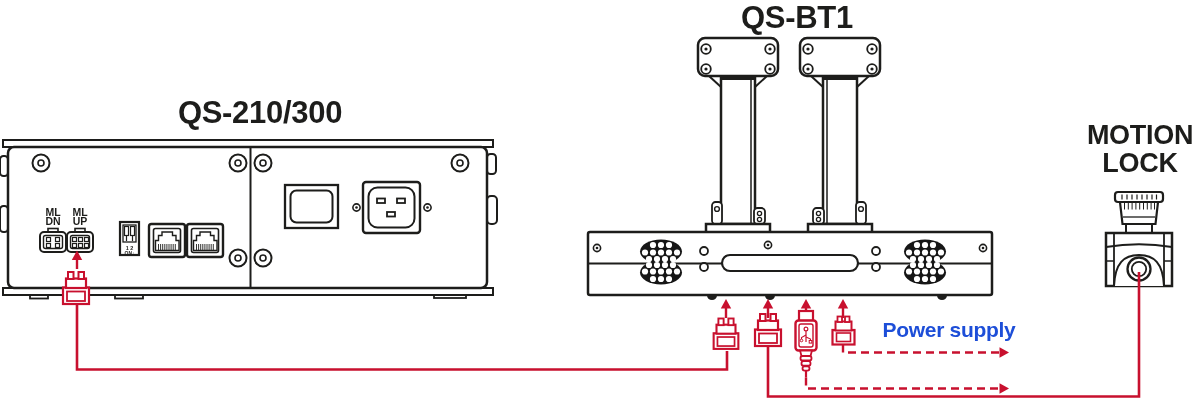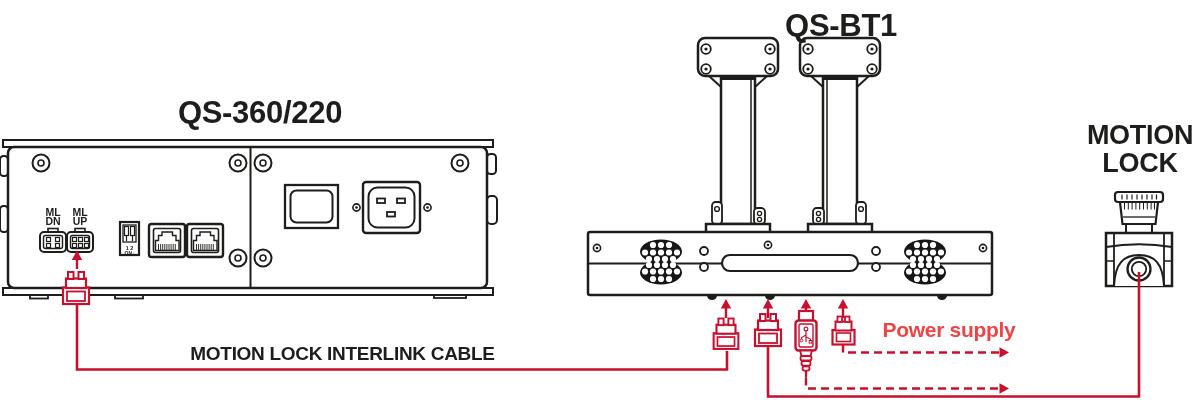--- a/index.html
+++ b/index.html
@@ -8,21 +8,21 @@
     font-family:"Liberation Sans",sans-serif;
   }
   .canvas svg{position:absolute;left:0;top:0;}
   .label{
     position:absolute;font-weight:bold;color:#1D1D1B;white-space:nowrap;
     text-align:center;letter-spacing:-0.3px;line-height:1.05;
   }
   .title-lg{font-size:31px;}
   .title-md{font-size:27px;line-height:28px;}
   .cable-label{font-size:19px;}
-  .red-label{color:#ef4444;font-size:21px;text-align:center;}
+  .red-label{color:#1d4ed8;font-size:21px;text-align:center;}
   .svgtxt{font-family:"Liberation Sans",sans-serif;font-weight:bold;fill:#1D1D1B;stroke:none;}
 </style>
 </head>
 <body>
 
 <div class="canvas">
 
 <svg width="1200" height="409" viewBox="0 0 1200 409">
   <defs>
     <g id="screwL">
@@ -303,27 +303,26 @@
       <rect x="836.5" y="333" width="14" height="8.5" fill="#fff" stroke-width="1.6"></rect>
     </g>
 
     <path d="M843,344.5 V352.5 H1000" fill="none" stroke-width="2.4" stroke-dasharray="8 5"></path>
     <use href="#arrowR" x="1009" y="352.5"></use>
     <path d="M806,377.5 V388.5 H1000" fill="none" stroke-width="2.4" stroke-dasharray="8 5"></path>
     <use href="#arrowR" x="1009" y="388.5"></use>
   </g>
 </svg>
 
-<div class="label title-lg" style="left:145px;top:97px;width:230px;">QS-360/220</div>
-
-<div class="label title-lg" style="left:697px;top:10px;width:200px;text-align:right;">QS-BT1</div>
+<div class="label title-lg" style="left:145px;top:97px;width:230px;">QS-210/300</div>
+
+<div class="label title-lg" style="left:697px;top:2px;width:200px;">QS-BT1</div>
 
 <div class="label title-md" style="left:1072px;top:121px;width:136px;">
   <div>MOTION</div>
   <div>LOCK</div>
 </div>
 
-<div class="label cable-label" style="left:170px;top:344px;width:345px;">MOTION LOCK INTERLINK CABLE</div>
 
 <div class="label red-label" style="left:879px;top:319px;width:140px;">Power supply</div>
 
 
 </div>
 
 </body></html>

